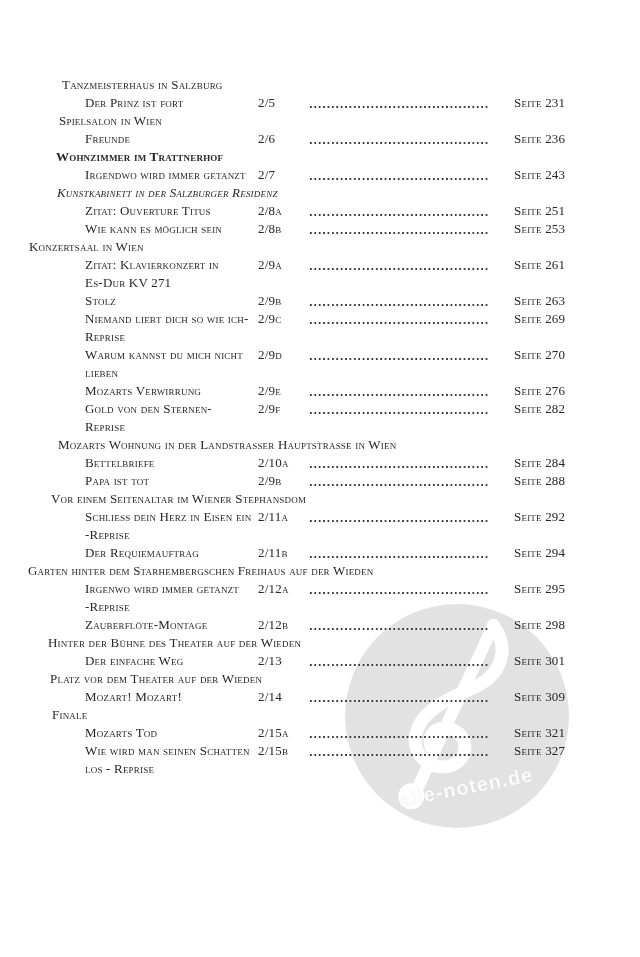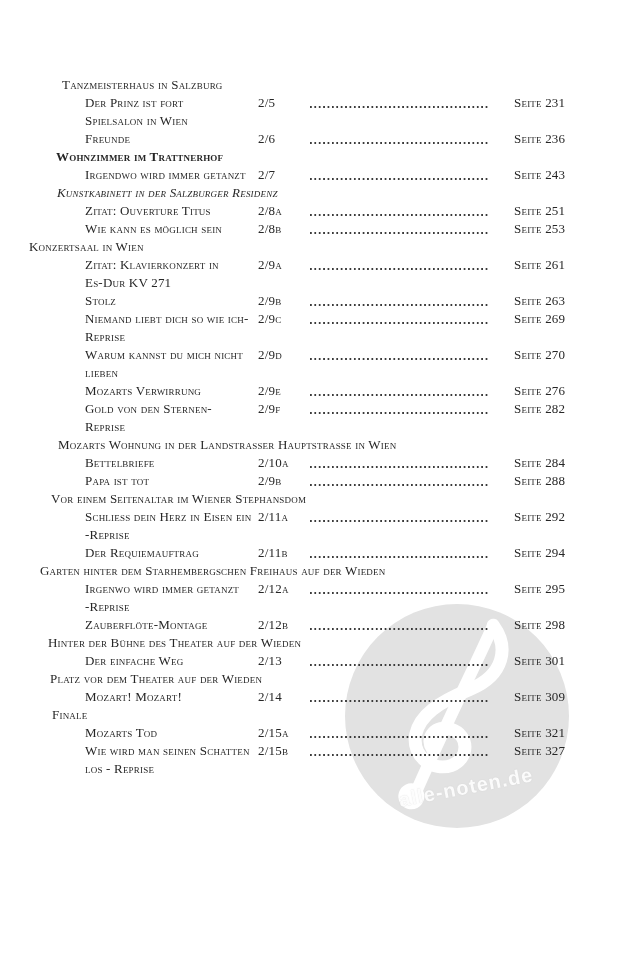--- a/index.html
+++ b/index.html
@@ -80,21 +80,21 @@
       <span class="t1">Der Prinz ist fort</span>
       <span class="t2"></span>
     </div>
     <div class="cell-num">2/5</div>
     <div class="cell-leader">
         <div class="dots"></div>
       </div>
     <div class="cell-page">Seite 231</div>
   </div>
     <div class="row header">
-    <span class="htext" style="padding-left: 59px; margin-left: 26px;">Spielsalon in Wien</span>
+    <span class="htext" style="padding-left: 59px;">Spielsalon in Wien</span>
   </div>
     <div class="row entry">
     <div class="cell-title">
       <span class="t1">Freunde</span>
       <span class="t2"></span>
     </div>
     <div class="cell-num">2/6</div>
     <div class="cell-leader">
         <div class="dots"></div>
       </div>
@@ -252,21 +252,21 @@
       <span class="t1">Der Requiemauftrag</span>
       <span class="t2"></span>
     </div>
     <div class="cell-num">2/11b</div>
     <div class="cell-leader">
         <div class="dots"></div>
       </div>
     <div class="cell-page">Seite 294</div>
   </div>
     <div class="row header">
-    <span class="htext" style="padding-left: 40px;">Garten hinter dem Starhembergschen Freihaus auf der Wieden</span>
+    <span class="htext" style="padding-left: 28px;">Garten hinter dem Starhembergschen Freihaus auf der Wieden</span>
   </div>
     <div class="row entry">
     <div class="cell-title">
       <span class="t1">Irgenwo wird immer getanzt</span>
       <span class="t2">-Reprise</span>
     </div>
     <div class="cell-num">2/12a</div>
     <div class="cell-leader">
         <div class="dots"></div>
       </div>

